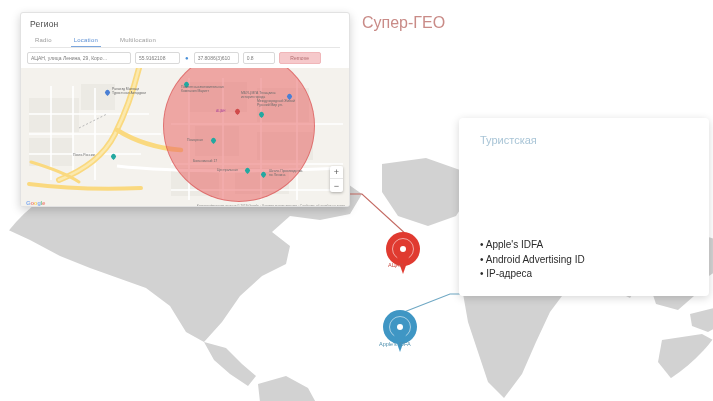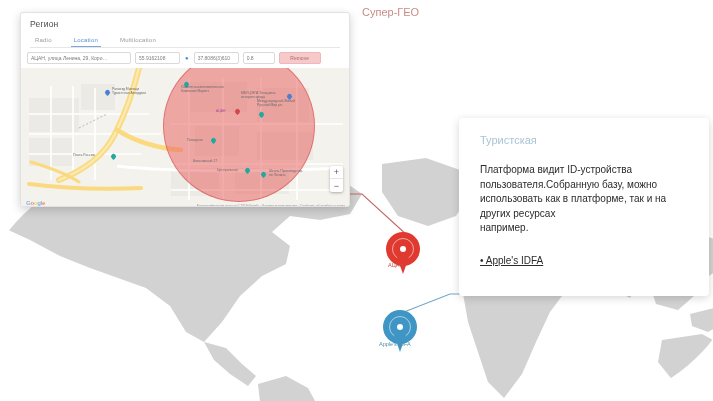--- a/index.html
+++ b/index.html
@@ -64,21 +64,21 @@
     background: #fff; border-radius: 2px; box-shadow: 0 1px 3px rgba(0,0,0,.3);
   }
   .zoomctl div { height: 13px; display: flex; align-items: center; justify-content: center; font-size: 9px; color: #5a5a5a; }
   .zoomctl div:first-child { border-bottom: 1px solid #e6e6e6; }
   .gwm { position: absolute; left: 5px; bottom: 4px; font-size: 6px; font-weight: bold; letter-spacing: -.3px; opacity: .62; }
   .gwm i { font-style: normal; }
   .gwm .b{color:#4285F4}.gwm .r{color:#EA4335}.gwm .y{color:#FBBC05}.gwm .g{color:#34A853}
   .attrib { position: absolute; right: 4px; bottom: 2px; font-size: 3.2px; color: #8a8a8a; white-space: nowrap; }
 
   
-  .sg-title { position: absolute; left: 362px; top: 6px; font-size: 11px; color: #c98b87; }
+  .sg-title { position: absolute; left: 362px; top: 14px; font-size: 16px; color: #c98b87; }
   .sg-body  { position: absolute; left: 362px; top: 38px; width: 340px; font-size: 10.5px; color: #2d2d2d; line-height: 1.42; }
 
   .rt-card {
     position: absolute; left: 459px; top: 118px; width: 250px; height: 178px;
     background: #fff; border-radius: 4px; box-shadow: 0 2px 9px rgba(0,0,0,.16);
   }
   .rt-title { position: absolute; left: 21px; top: 16px; font-size: 11px; color: #a8c4d6; }
   .rt-body  { position: absolute; left: 21px; top: 45px; width: 212px; font-size: 10px; color: #2b2b2b; line-height: 1.45; }
   .rt-list { margin-top: 1px; }
   .rt-list div { font-size: 10px; color: #2b2b2b; line-height: 1.45; }
@@ -288,21 +288,21 @@
         <i class="b">G</i><i class="r">o</i><i class="y">o</i><i class="b">g</i><i class="g">l</i><i class="r">e</i>
       </div>
       <div class="attrib">Картографические данные © 2019 Google   ·   Условия использования   ·   Сообщить об ошибке на карте</div>
     </div>
   </div>
 
   <div class="sg-title">Супер-ГЕО</div>
 
   <div class="rt-card">
     <div class="rt-title">Туристская</div>
-    <div class="rt-body" style="white-space:pre-line;">Платформа видит ID-устройства пользователя.Собранную базу, можно использовать как в платформе, так и на других ресурсах
-например.</div>
-    <div class="rt-body rt-list" style="top:auto; margin-top:16px; position:absolute; left:21px; top:120px;text-decoration:underline;">
+    <div class="rt-body rt-list" style="top:auto; margin-top:0; position:absolute; left:21px; top:120px;">
       <div>• Apple's IDFA</div>
+      <div>• Android Advertising ID</div>
+      <div>• IP-адреса</div>
     </div>
   </div>
 
 
 </div>
 
 </body></html>

